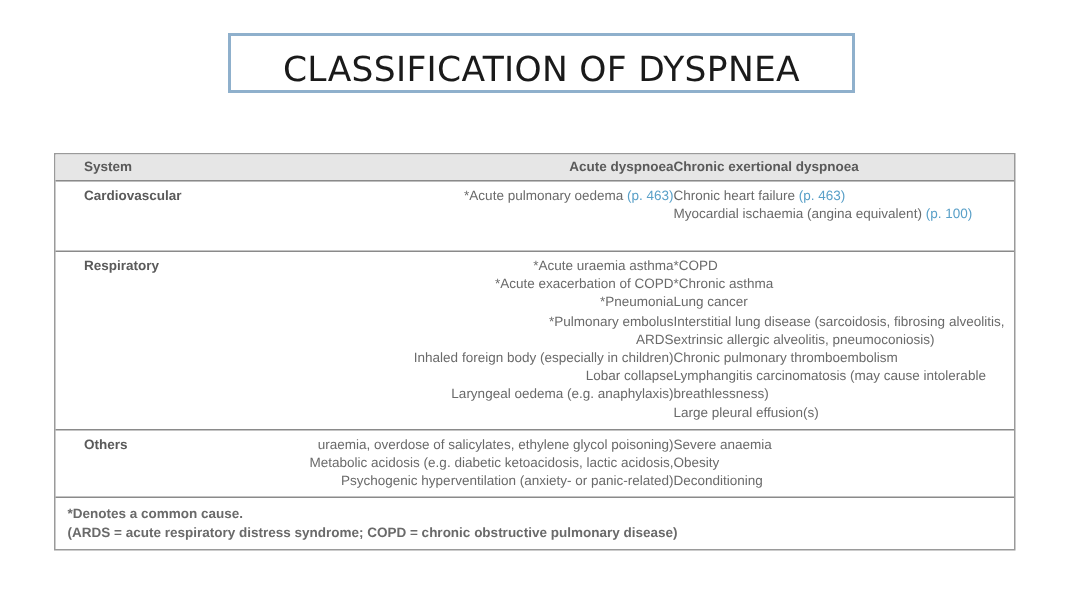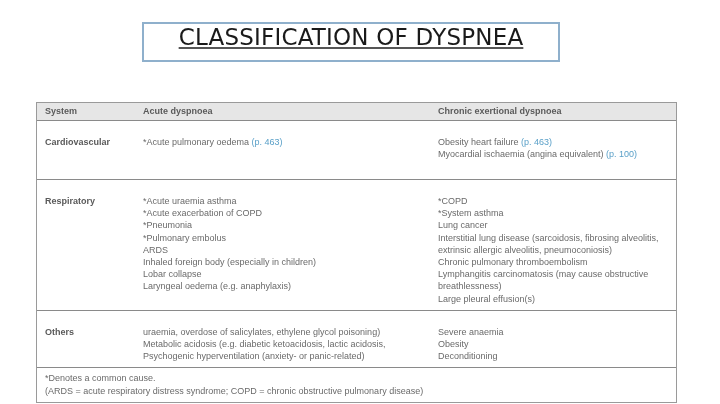--- a/index.html
+++ b/index.html
@@ -1,28 +1,28 @@
 <!DOCTYPE html>
 <html><head>
   <meta charset="utf-8">
   <style>
     html, body { margin:0; padding:0; }
     body { width:720px; height:404px; background:#ffffff; position:relative; overflow:hidden;
            font-family:"Liberation Sans", sans-serif; color:#555; }
-    .title-box { position:absolute; left:142px; top:22px; width:418px; height:40px;
-                 border:2px solid #8fb0cc; box-sizing:border-box; display:flex; align-items:flex-start; justify-content:center;text-decoration:underline; }
+    .title-box { position:absolute; left:152px; top:22px; width:418px; height:40px;
+                 border:2px solid #8fb0cc; box-sizing:border-box; display:flex; align-items:flex-end; justify-content:center; }
     .title-box span { font-family:"DejaVu Sans", sans-serif; font-size:23px; color:#1a1a1a; letter-spacing:0.2px; }
     .tbl { position:absolute; left:36px; top:102px; width:641px; border:1px solid #9a9a9a; box-sizing:border-box; font-size:9px; line-height:12.2px; }
     .row { display:flex; border-bottom:1px solid #8a8a8a; }
     .row.header { background:#e6e6e6; font-weight:bold; color:#5a5a5a; height:17px; align-items:center; }
-    .c1 { width:106px; padding-left:8px; box-sizing:border-box; }
-    .c2 { width:295px; box-sizing:border-box; }
+    .c1 { width:106px; padding-left:8px; box-sizing:border-box;margin-left:11px; }
+    .c2 { width:295px; box-sizing:border-box;text-align:right; }
     .c3 { flex:1; box-sizing:border-box; }
     .sys { font-weight:bold; color:#5a5a5a; }
-    .body-row { padding-top:15px; padding-bottom:5px; }
+    .body-row { padding-top:3px; padding-bottom:5px; }
     .item { white-space:nowrap; color:#6a6a6a; }
     .ref { color:#5aa0c8; }
     .footnote { padding:4px 0 5px 8px; color:#6a6a6a; }
     .row.last { border-bottom:none; }
   </style>
 </head>
 <body>
 
 <div class="title-box">
   <span>CLASSIFICATION OF DYSPNEA</span>
@@ -34,61 +34,61 @@
     <div class="c2">Acute dyspnoea</div>
     <div class="c3">Chronic exertional dyspnoea</div>
   </div>
 
   <div class="row body-row" style="height:38px;">
     <div class="c1 sys">Cardiovascular</div>
     <div class="c2">
       <div class="item"><span>*Acute pulmonary oedema </span><span class="ref">(p. 463)</span></div>
     </div>
     <div class="c3">
-      <div class="item"><span>Obesity heart failure </span><span class="ref">(p. 463)</span></div>
+      <div class="item"><span>Chronic heart failure </span><span class="ref">(p. 463)</span></div>
       <div class="item"><span>Myocardial ischaemia (angina equivalent) </span><span class="ref">(p. 100)</span></div>
     </div>
   </div>
 
   <div class="row body-row">
     <div class="c1 sys">Respiratory</div>
     <div class="c2">
       <div class="item">*Acute uraemia asthma</div>
       <div class="item">*Acute exacerbation of COPD</div>
       <div class="item">*Pneumonia</div>
       <div class="item">*Pulmonary embolus</div>
       <div class="item">ARDS</div>
       <div class="item">Inhaled foreign body (especially in children)</div>
       <div class="item">Lobar collapse</div>
       <div class="item">Laryngeal oedema (e.g. anaphylaxis)</div>
     </div>
     <div class="c3">
       <div class="item">*COPD</div>
-      <div class="item">*System asthma</div>
+      <div class="item">*Chronic asthma</div>
       <div class="item">Lung cancer</div>
       <div class="item">Interstitial lung disease (sarcoidosis, fibrosing alveolitis,</div>
       <div class="item">extrinsic allergic alveolitis, pneumoconiosis)</div>
       <div class="item">Chronic pulmonary thromboembolism</div>
-      <div class="item">Lymphangitis carcinomatosis (may cause obstructive</div>
+      <div class="item">Lymphangitis carcinomatosis (may cause intolerable</div>
       <div class="item">breathlessness)</div>
       <div class="item">Large pleural effusion(s)</div>
     </div>
   </div>
 
   <div class="row body-row">
     <div class="c1 sys">Others</div>
     <div class="c2">
       <div class="item">uraemia, overdose of salicylates, ethylene glycol poisoning)</div>
       <div class="item">Metabolic acidosis (e.g. diabetic ketoacidosis, lactic acidosis,</div>
       <div class="item">Psychogenic hyperventilation (anxiety- or panic-related)</div>
     </div>
     <div class="c3">
       <div class="item">Severe anaemia</div>
       <div class="item">Obesity</div>
       <div class="item">Deconditioning</div>
     </div>
   </div>
 
-  <div class="row last footnote" style="display:block;">
+  <div class="row last footnote" style="display:block;font-weight:bold;">
     <div class="item">*Denotes a common cause.</div>
     <div class="item">(ARDS = acute respiratory distress syndrome; COPD = chronic obstructive pulmonary disease)</div>
   </div>
 </div>
 
 </body></html>

